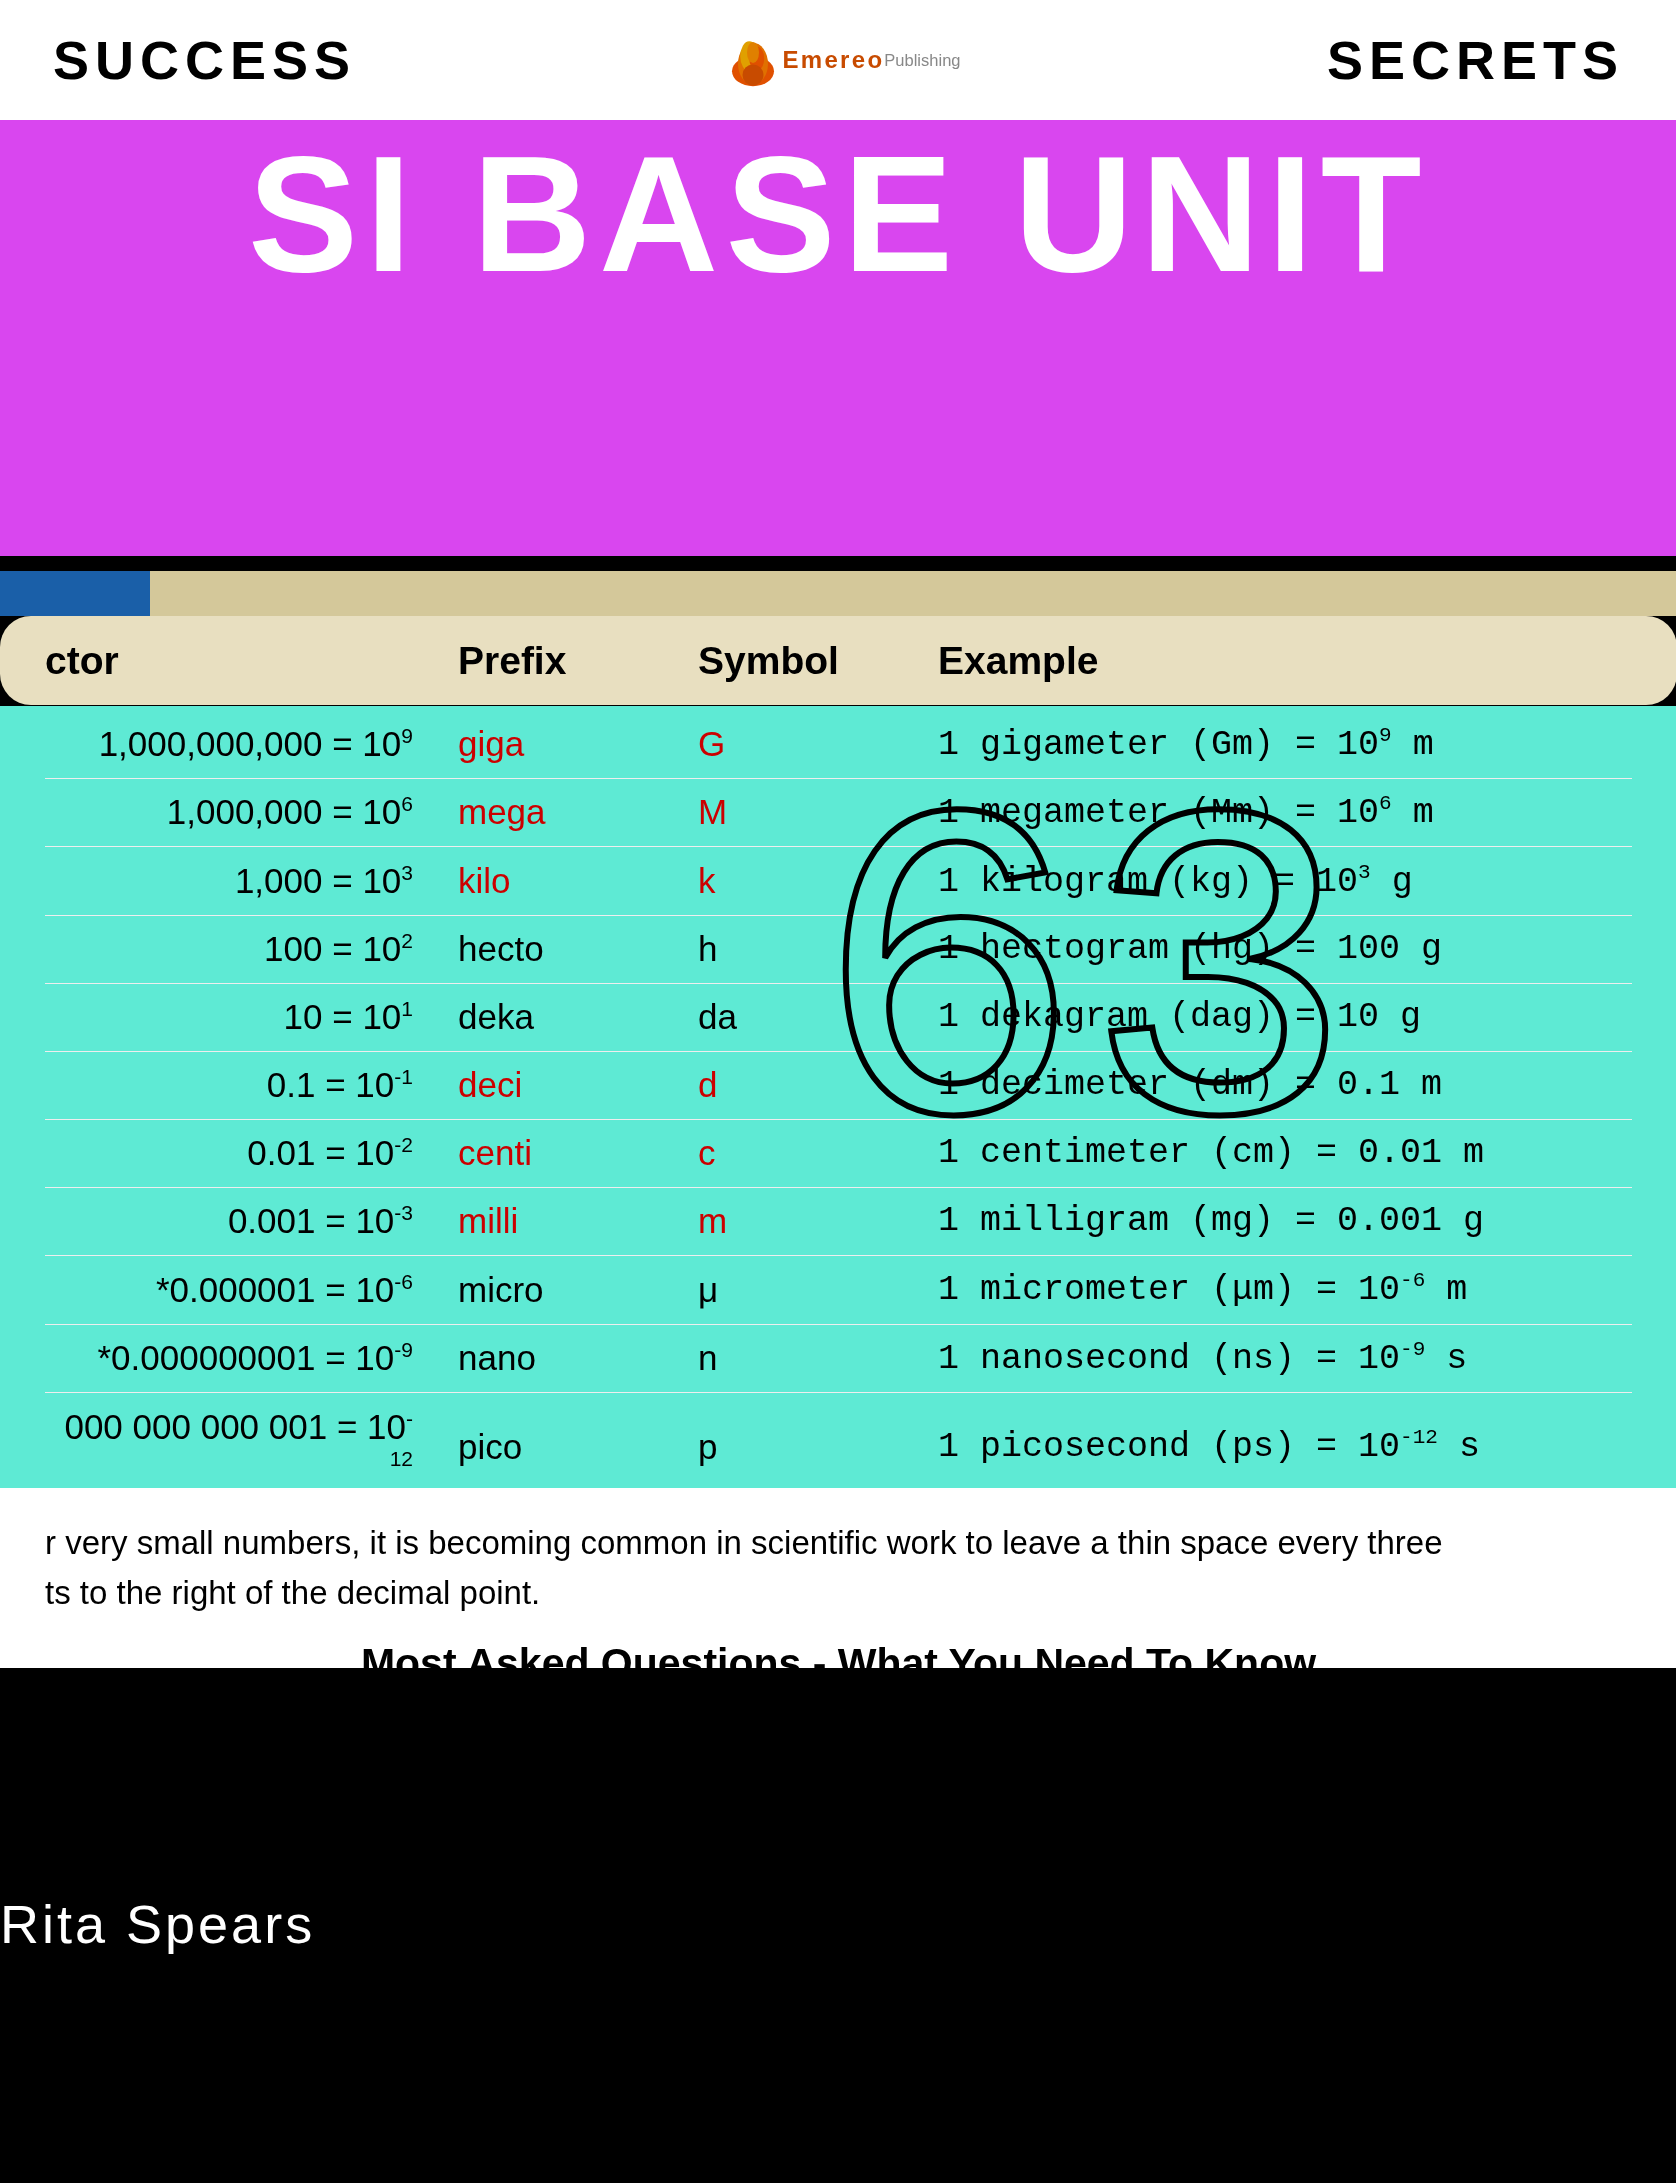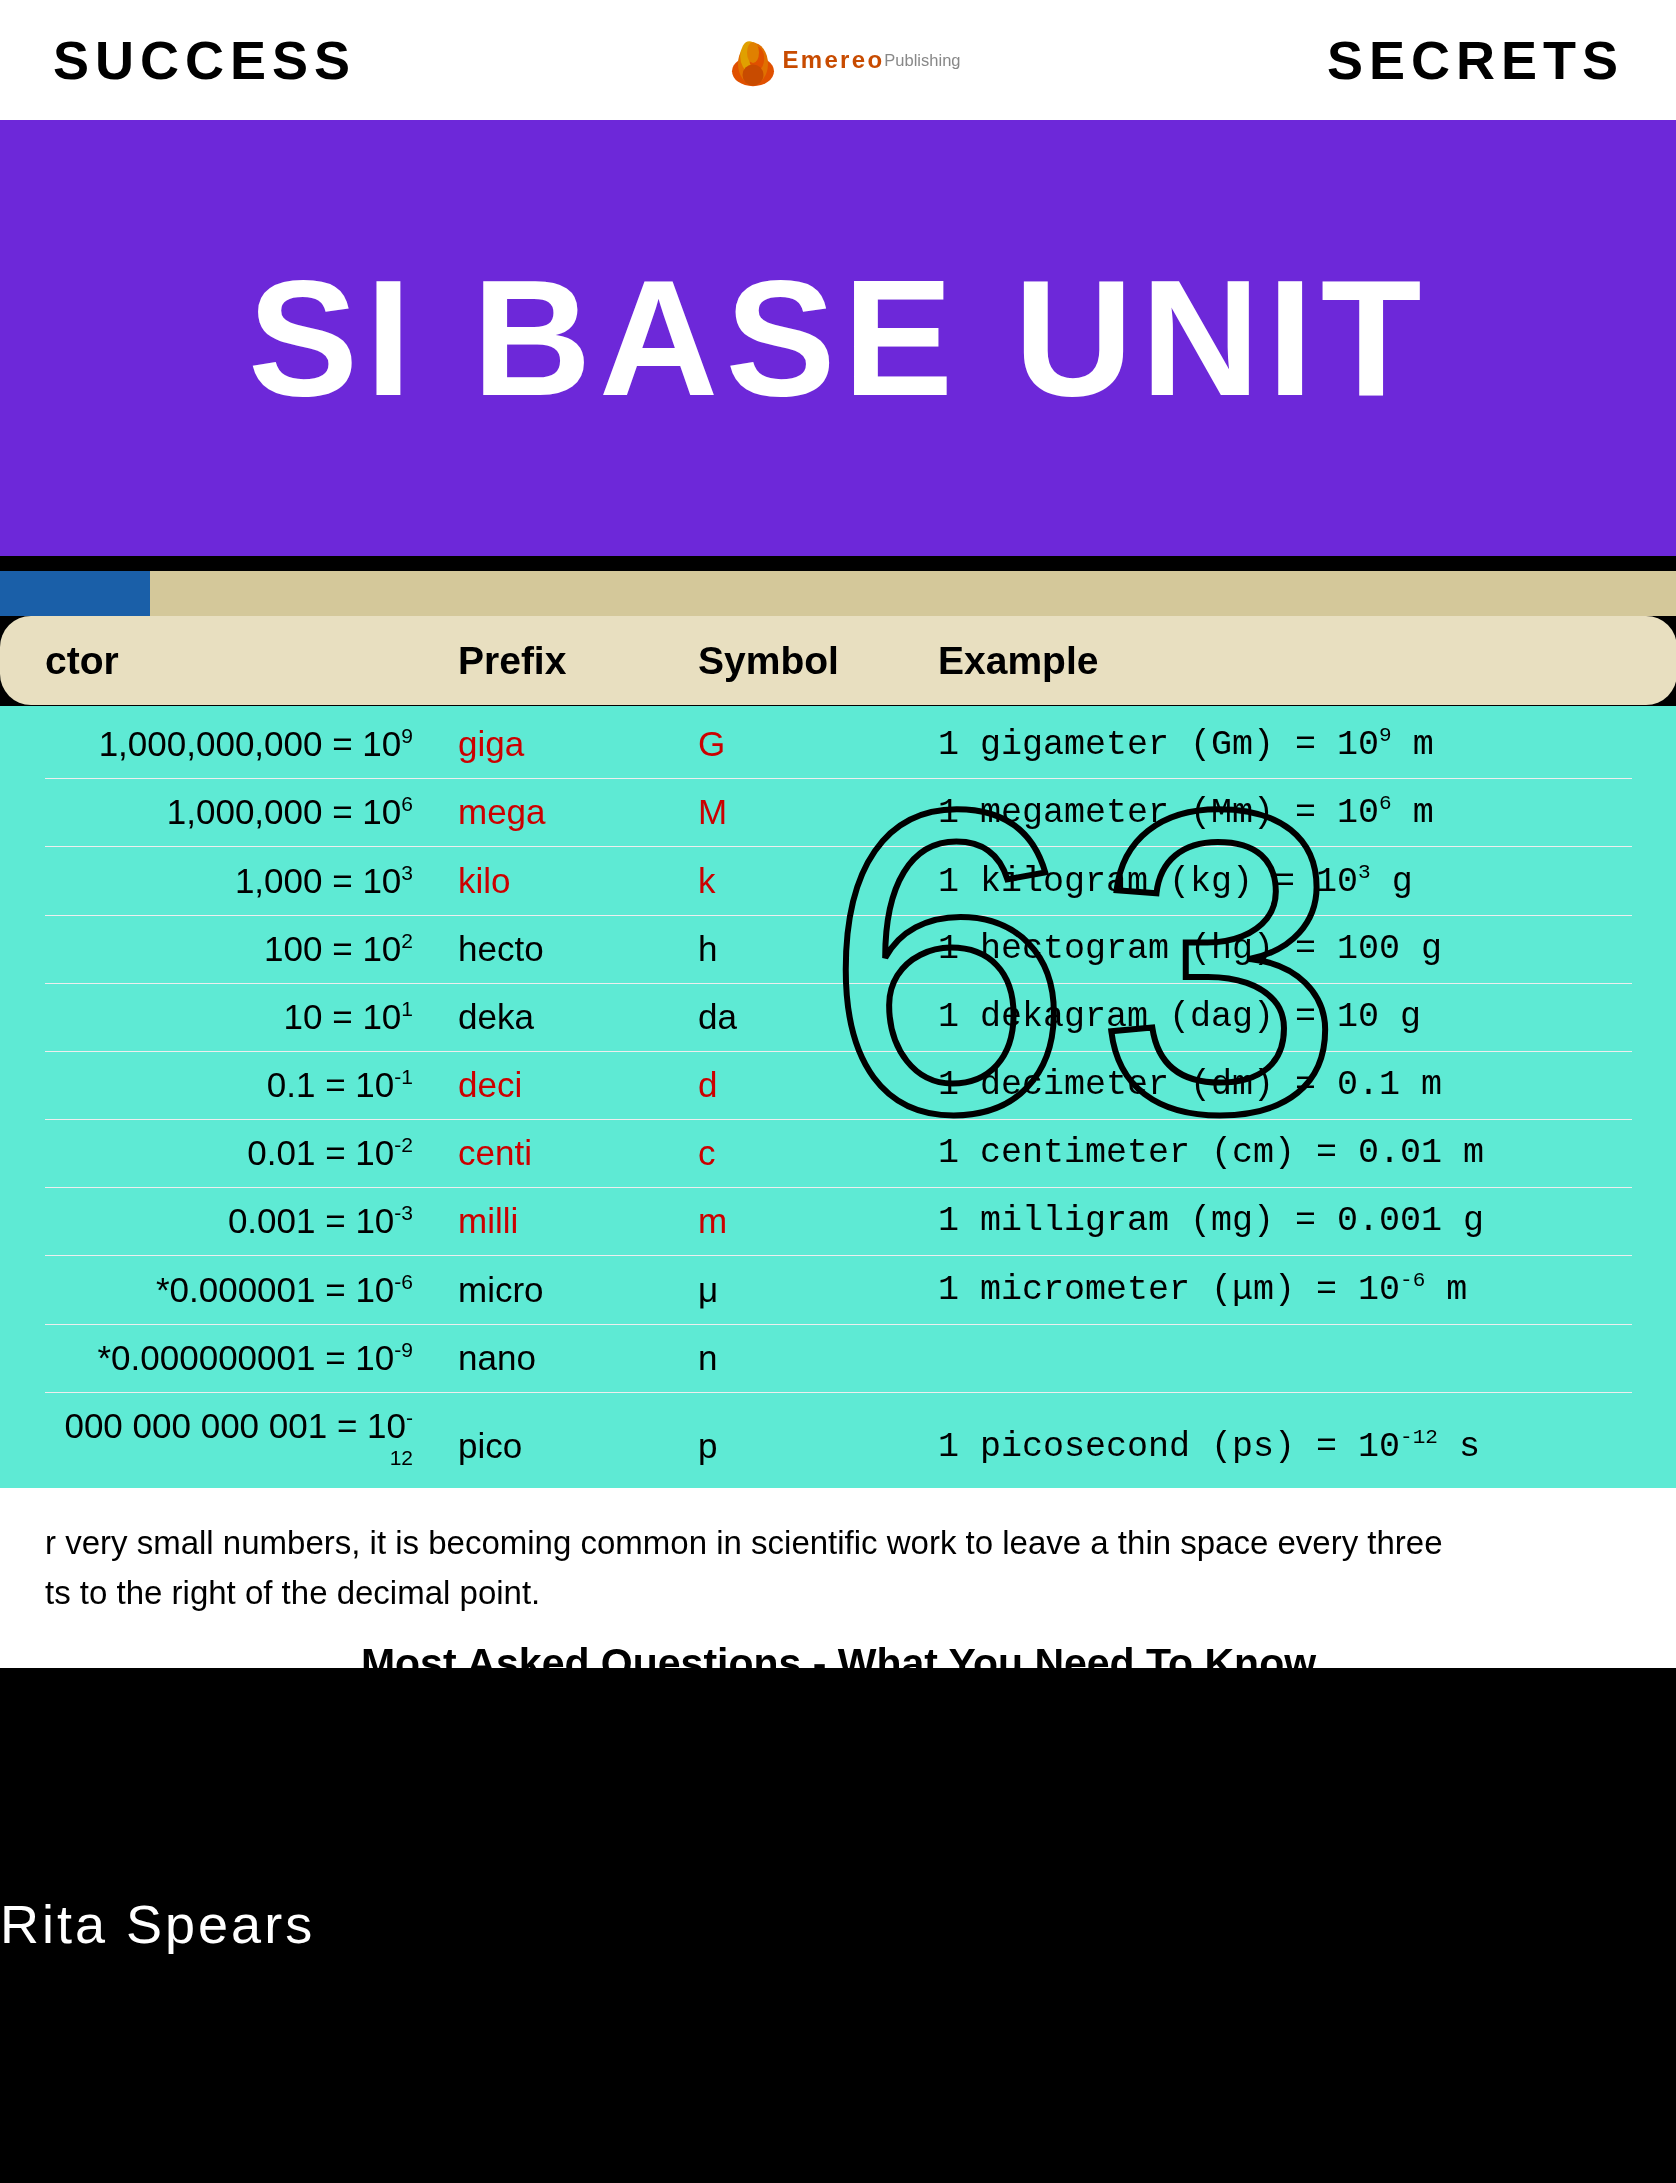--- a/index.html
+++ b/index.html
@@ -56,23 +56,23 @@
       height: 60px;
     }
 
     
     .hero-section {
       position: absolute;
       top: 120px;
       left: 0;
       width: 100%;
       height: 436px;
-      background: #6d28d9;
-      display: flex;
-      align-items: center;
+      background: #d946ef;
+      display: flex;
+      align-items: flex-start;
       justify-content: center;
     }
 
     .main-title {
       font-size: 165px;
       font-weight: bold;
       color: #fff;
       letter-spacing: 7.5px;
       font-family: Arial, sans-serif;
       text-align: center;
@@ -359,20 +359,21 @@
     <div class="table-row">
       <div class="cell-factor">*0.000001 = 10<sup>-6</sup></div>
       <div class="cell-prefix black">micro</div>
       <div class="cell-symbol black">μ</div>
       <div class="cell-example">1 micrometer (μm) = 10<sup>-6</sup> m</div>
     </div>
     <div class="table-row">
       <div class="cell-factor">*0.000000001 = 10<sup>-9</sup></div>
       <div class="cell-prefix black">nano</div>
       <div class="cell-symbol black">n</div>
+      <div class="cell-example">1 nanosecond (ns) = 10<sup>-9</sup> s</div>
     </div>
     <div class="table-row">
       <div class="cell-factor">000 000 000 001 = 10<sup>-12</sup></div>
       <div class="cell-prefix black">pico</div>
       <div class="cell-symbol black">p</div>
       <div class="cell-example">1 picosecond (ps) = 10<sup>-12</sup> s</div>
     </div>
   </div>
 
 <div class="big-number">63</div>

